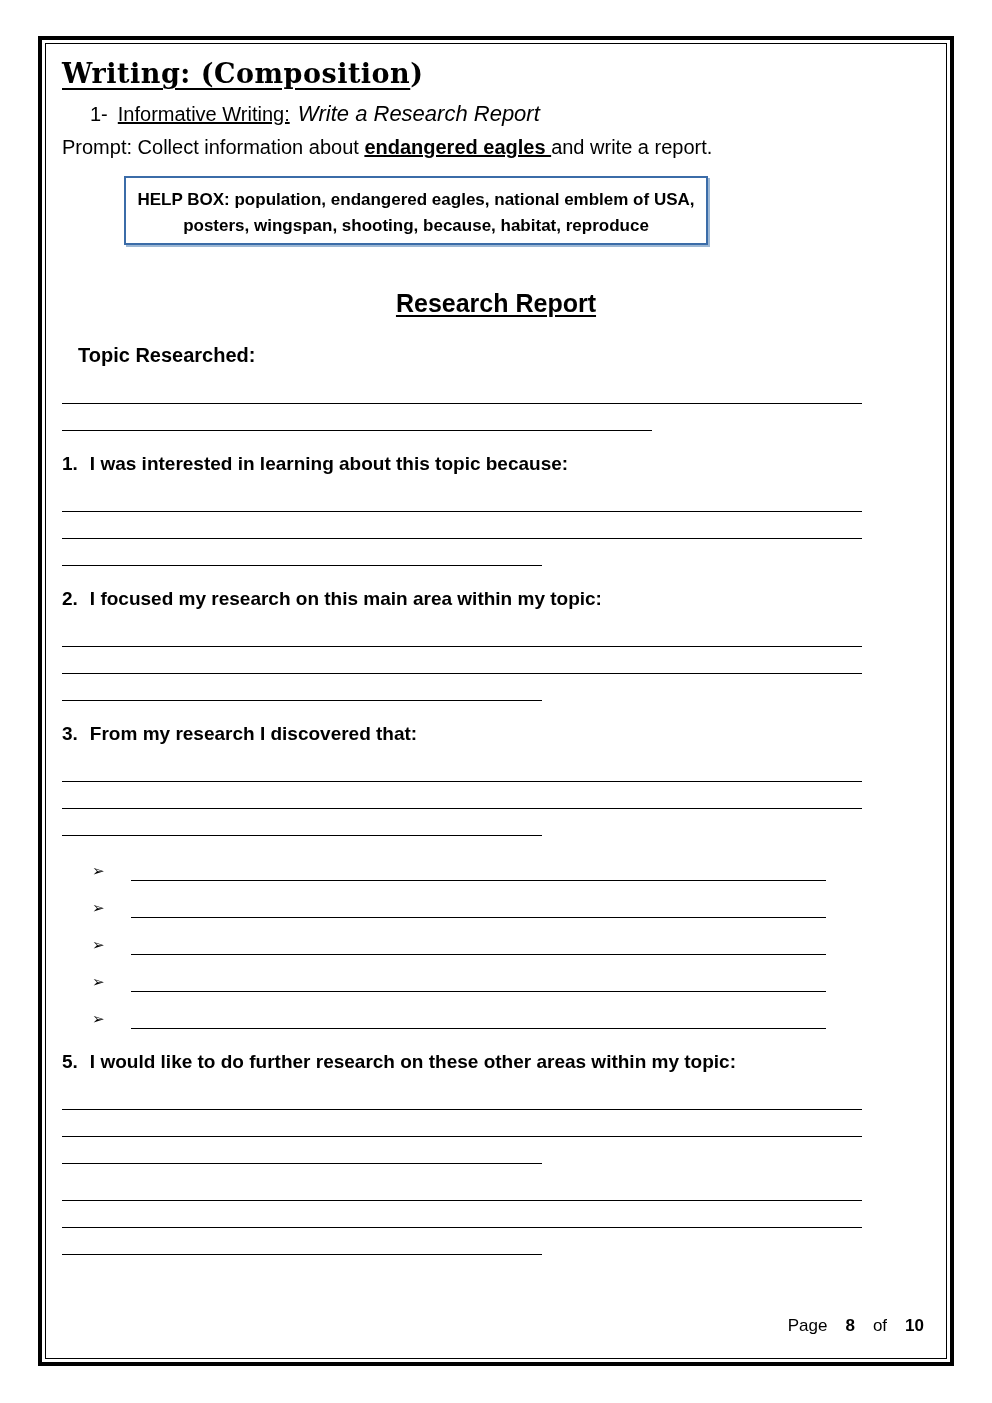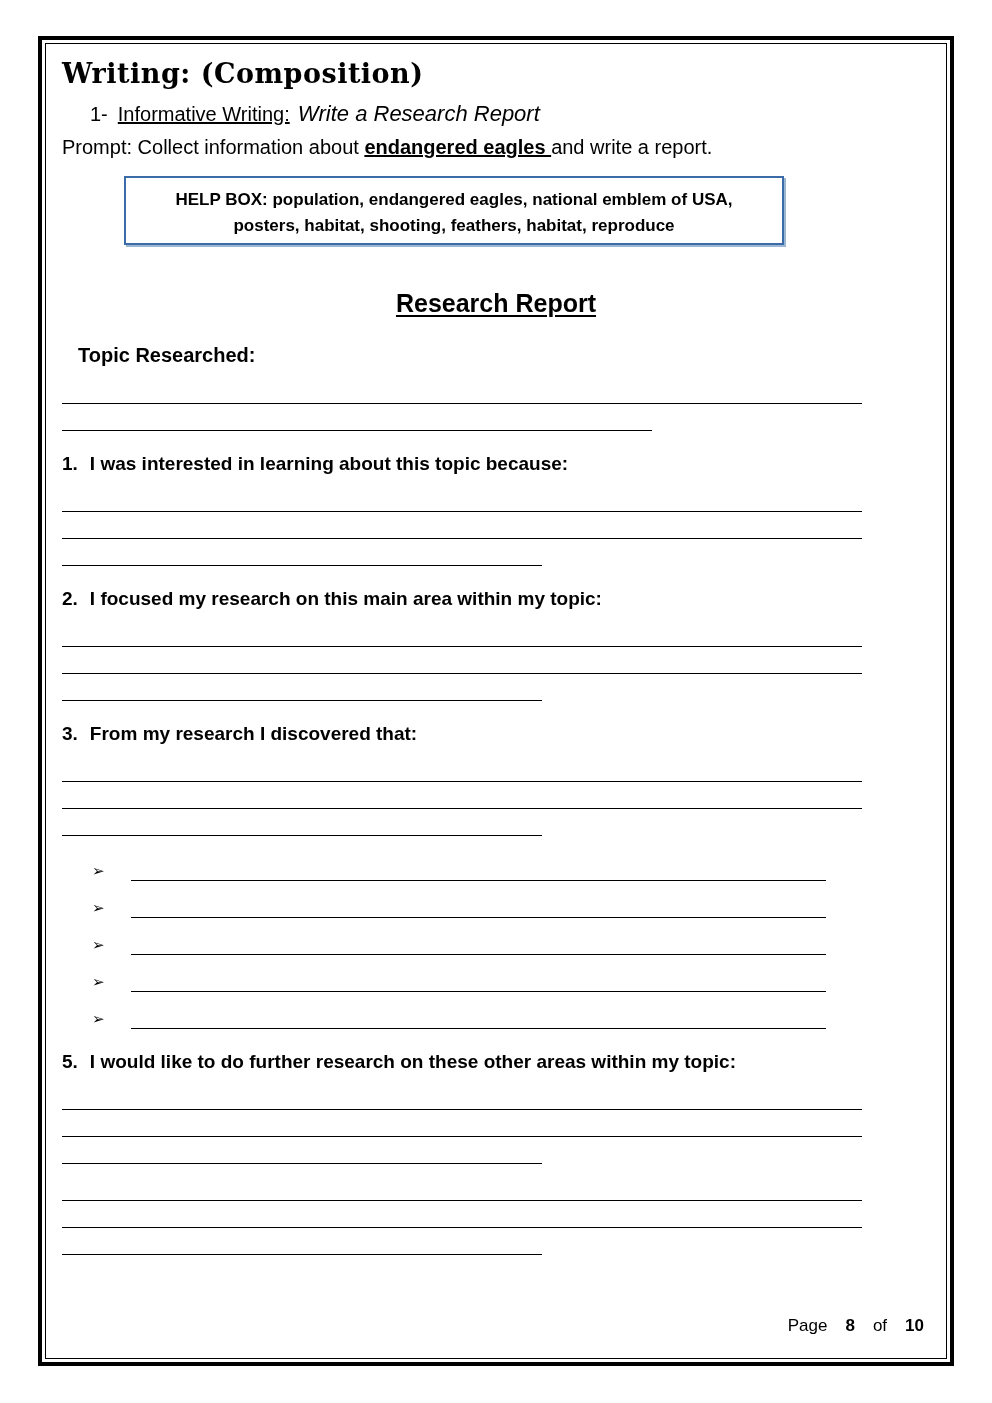--- a/index.html
+++ b/index.html
@@ -14,32 +14,32 @@
   }
   .inner-frame {
     position:absolute; inset:3px; border:1px solid #000;
     padding:14px 16px; overflow:hidden;
   }
   
   .title {
     font-family:"DejaVu Serif", serif;
     font-size:27px; font-weight:bold; letter-spacing:.5px;
   }
-  .title-u { text-decoration-thickness:2px; text-underline-offset:5px; }
+  .title-u { text-decoration:underline; text-decoration-thickness:2px; text-underline-offset:5px; }
   
   .sec1 { margin:12px 0 0 28px; font-size:20px; font-weight:normal; }
   .sec1-num { margin-right:10px; }
   .sec1-label { text-decoration:underline; margin-right:8px; }
   .sec1-title { font-style:italic; font-size:22px; }
   
   .prompt { margin-top:9px; font-size:20px; font-weight:normal; }
   .hl { font-weight:bold; text-decoration:underline; }
   
   .helpbox {
-    width:660px; margin:17px 0 0 62px;
+    width:584px; margin:17px 0 0 62px;
     border:2px solid #3b6ca8;
     box-shadow:2px 2px 0 0 #9cb7d4;
     padding:9px 10px 3px 10px;
     text-align:center; font-weight:bold; font-size:17px; line-height:1.55;
   }
   
   .report-heading { margin-top:44px; text-align:center; font-size:25px; font-weight:bold; }
   .u { text-decoration:underline; text-underline-offset:3px; }
   .topic-label { margin-top:26px; margin-left:16px; font-size:20px; font-weight:bold; }
   
@@ -73,21 +73,21 @@
     <h1 class="title"><span class="title-u">Writing: (Composition</span><span>)</span></h1>
 
     <div class="sec1">
       <span class="sec1-num">1-</span><span class="sec1-label">Informative Writing:</span><span class="sec1-title">Write a Research Report</span>
     </div>
 
     <p class="prompt"><span>Prompt: Collect information about </span><span class="hl">endangered eagles </span><span>and write a report.</span></p>
 
     <div class="helpbox">
       <div>HELP BOX: population, endangered eagles, national emblem of USA,</div>
-      <div>posters, habitat, shooting, feathers, habitat, reproduce</div>
+      <div>posters, wingspan, shooting, because, habitat, reproduce</div>
     </div>
 
     <h2 class="report-heading"><span class="u">Research Report</span></h2>
 
     <div class="topic-label">Topic Researched:</div>
     <div class="lines">
       <div class="line w800"></div>
       <div class="line w590"></div>
     </div>
 

